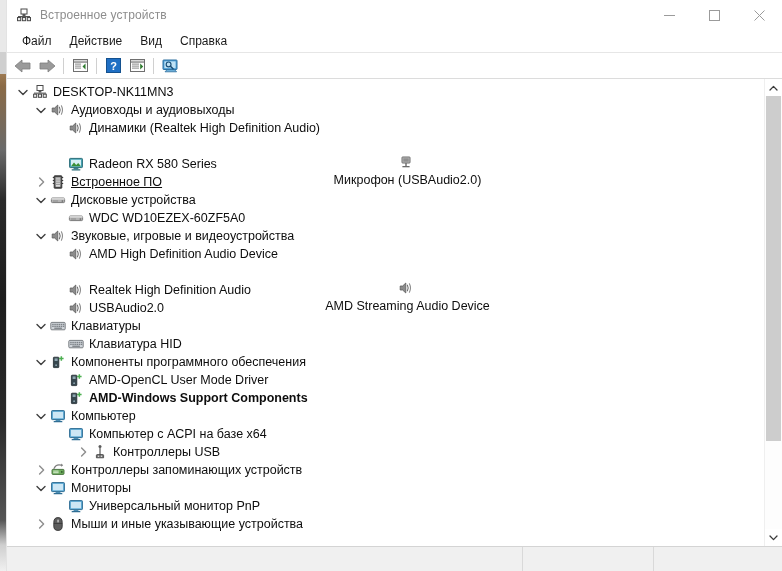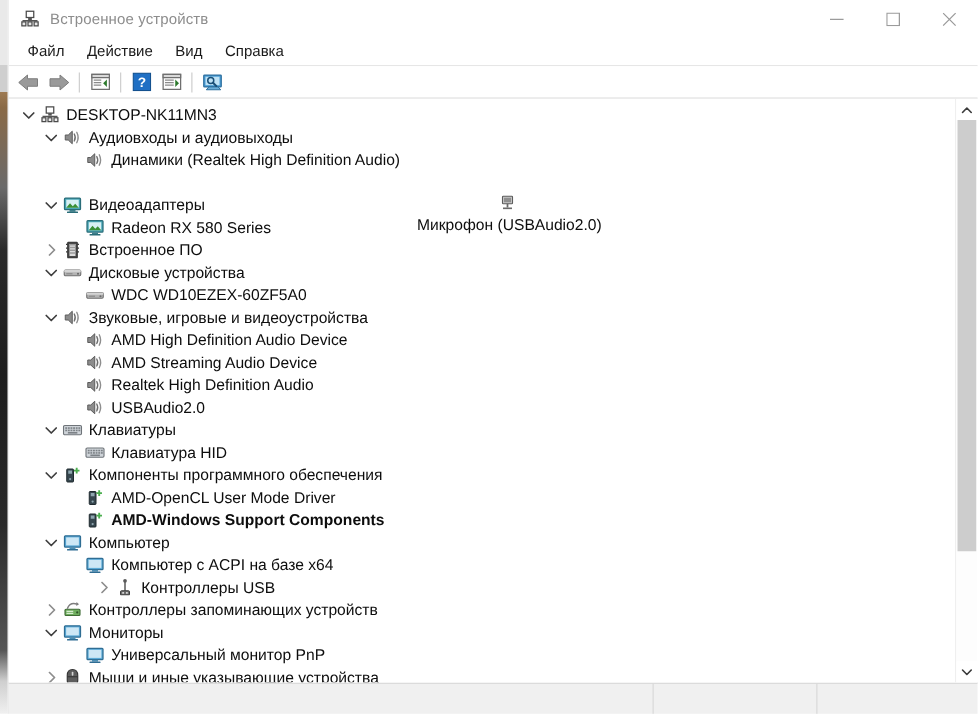--- a/index.html
+++ b/index.html
@@ -320,51 +320,34 @@
             <span class="ico">
               <svg width="16" height="16" viewBox="0 0 16 16">
                 <rect x="4" y="3" width="8" height="6" rx="0.6" fill="#c9c9c9" stroke="#5c5c5c" stroke-width="0.9"></rect>
                 <rect x="5.2" y="4.2" width="5.6" height="3.6" fill="#8f8f8f"></rect>
                 <rect x="7.3" y="9" width="1.4" height="3" fill="#6a6a6a"></rect>
                 <rect x="4.4" y="12" width="7.2" height="1.3" fill="#6a6a6a"></rect>
               </svg>
             </span>
             <span class="lbl">Микрофон (USBAudio2.0)</span>
           </div>
-          <div class="row" style="padding-left: 26px;">
-            <div class="chev">
-              <svg width="10" height="7" viewBox="0 0 10 7">
-                <path d="M1 1.4 L5 5.4 L9 1.4" stroke="#3f3f3f" stroke-width="1.4" fill="none" stroke-linecap="round" stroke-linejoin="round"></path>
-              </svg>
-            </div>
+          <div class="row" style="padding-left: 44px;">
+            <div class="chev empty"></div>
             <span class="ico">
               <svg width="16" height="16" viewBox="0 0 16 16">
                 <rect x="1.6" y="2.4" width="12.8" height="9.2" rx="0.7" fill="#4aa8b8" stroke="#2a6d79" stroke-width="1"></rect>
                 <rect x="3" y="3.8" width="10" height="6.4" fill="#d8f0f4"></rect>
                 <path d="M3 10.2 L6 6.6 L8.2 9 L10.2 7 L13 10.2 Z" fill="#3a8f36"></path>
                 <rect x="5.6" y="12" width="4.8" height="1.4" fill="#3d7f8b"></rect>
                 <rect x="3.6" y="13.2" width="8.8" height="1.2" rx="0.4" fill="#2a6d79"></rect>
               </svg>
             </span>
-            <span class="lbl">Видеоадаптеры</span>
-          </div>
-          <div class="row" style="padding-left: 44px;">
-            <div class="chev empty"></div>
-            <span class="ico">
-              <svg width="16" height="16" viewBox="0 0 16 16">
-                <rect x="1.6" y="2.4" width="12.8" height="9.2" rx="0.7" fill="#4aa8b8" stroke="#2a6d79" stroke-width="1"></rect>
-                <rect x="3" y="3.8" width="10" height="6.4" fill="#d8f0f4"></rect>
-                <path d="M3 10.2 L6 6.6 L8.2 9 L10.2 7 L13 10.2 Z" fill="#3a8f36"></path>
-                <rect x="5.6" y="12" width="4.8" height="1.4" fill="#3d7f8b"></rect>
-                <rect x="3.6" y="13.2" width="8.8" height="1.2" rx="0.4" fill="#2a6d79"></rect>
-              </svg>
-            </span>
             <span class="lbl">Radeon RX 580 Series</span>
           </div>
-          <div class="row" style="padding-left: 26px;">
+          <div class="row" style="padding-left: 26px; text-decoration: underline;">
             <div class="chev">
               <svg width="7" height="10" viewBox="0 0 7 10">
                 <path d="M1.6 1 L5.6 5 L1.6 9" stroke="#8d8d8d" stroke-width="1.4" fill="none" stroke-linecap="round" stroke-linejoin="round"></path>
               </svg>
             </div>
             <span class="ico">
               <svg width="16" height="16" viewBox="0 0 16 16">
                 <rect x="4.2" y="1.8" width="7.6" height="12.4" rx="0.5" fill="#4a4a4a" stroke="#2e2e2e" stroke-width="0.9"></rect>
                 <rect x="5.6" y="3.2" width="4.8" height="9.6" fill="#dcdcdc"></rect>
                 <rect x="5.6" y="3.2" width="4.8" height="1.2" fill="#9a9a9a"></rect>
@@ -428,21 +411,21 @@
             <div class="chev empty"></div>
             <span class="ico">
               <svg width="16" height="16" viewBox="0 0 16 16">
                 <path d="M2.2 6 L4.6 6 L7.8 3 L7.8 13 L4.6 10 L2.2 10 Z" fill="#8c8c8c" stroke="#5c5c5c" stroke-width="0.8" stroke-linejoin="round"></path>
                 <path d="M9.4 5.2 Q11 8 9.4 10.8" stroke="#6e6e6e" stroke-width="1.1" fill="none" stroke-linecap="round"></path>
                 <path d="M11.4 3.8 Q13.6 8 11.4 12.2" stroke="#8e8e8e" stroke-width="1.1" fill="none" stroke-linecap="round"></path>
               </svg>
             </span>
             <span class="lbl">AMD High Definition Audio Device</span>
           </div>
-          <div class="row" style="padding-left: 44px;">
+          <div class="row" style="padding-left: 44px; flex-direction: column;">
             <div class="chev empty"></div>
             <span class="ico">
               <svg width="16" height="16" viewBox="0 0 16 16">
                 <path d="M2.2 6 L4.6 6 L7.8 3 L7.8 13 L4.6 10 L2.2 10 Z" fill="#8c8c8c" stroke="#5c5c5c" stroke-width="0.8" stroke-linejoin="round"></path>
                 <path d="M9.4 5.2 Q11 8 9.4 10.8" stroke="#6e6e6e" stroke-width="1.1" fill="none" stroke-linecap="round"></path>
                 <path d="M11.4 3.8 Q13.6 8 11.4 12.2" stroke="#8e8e8e" stroke-width="1.1" fill="none" stroke-linecap="round"></path>
               </svg>
             </span>
             <span class="lbl">AMD Streaming Audio Device</span>
           </div>

